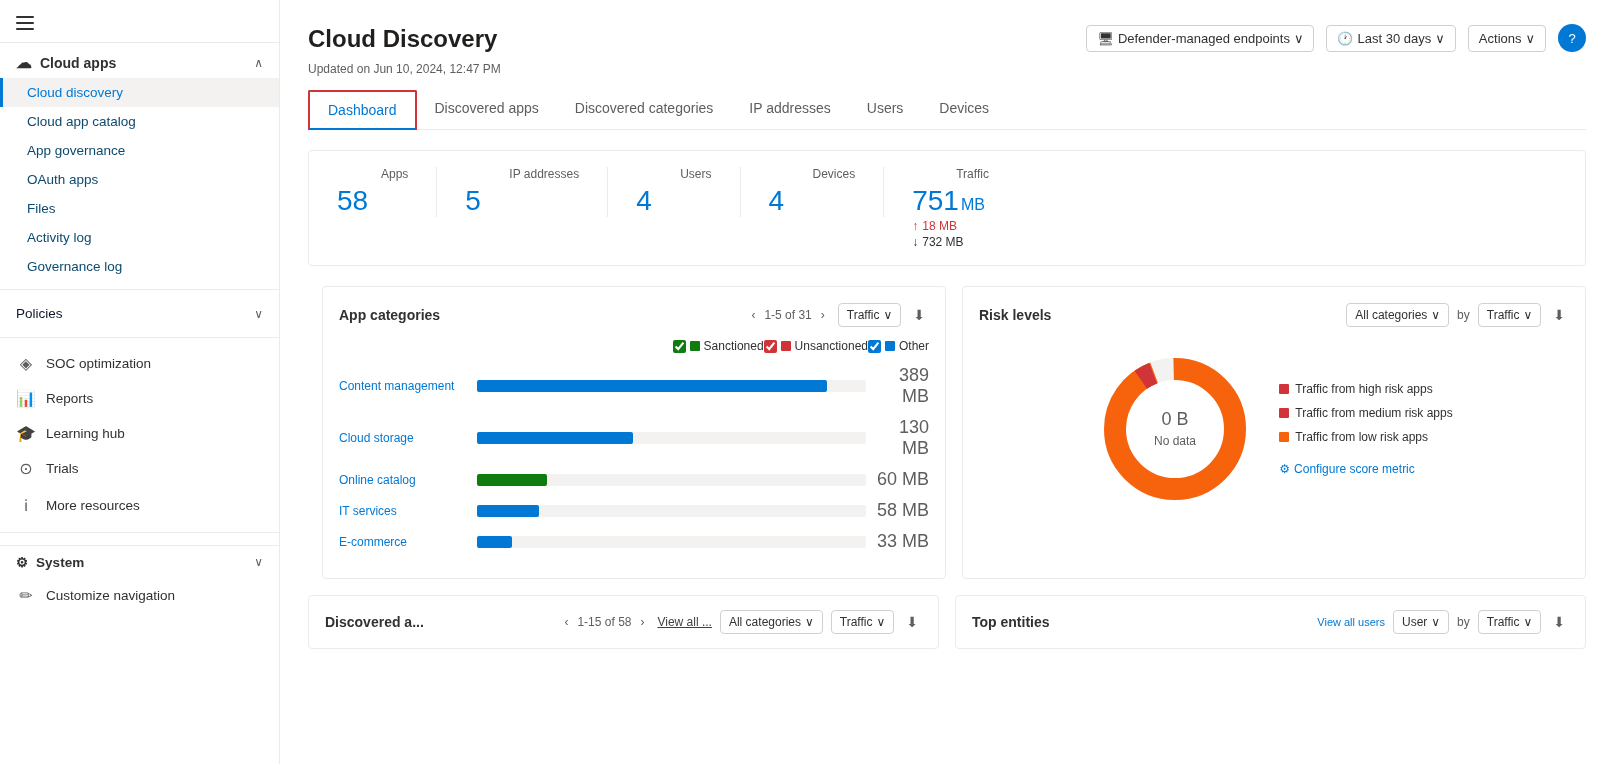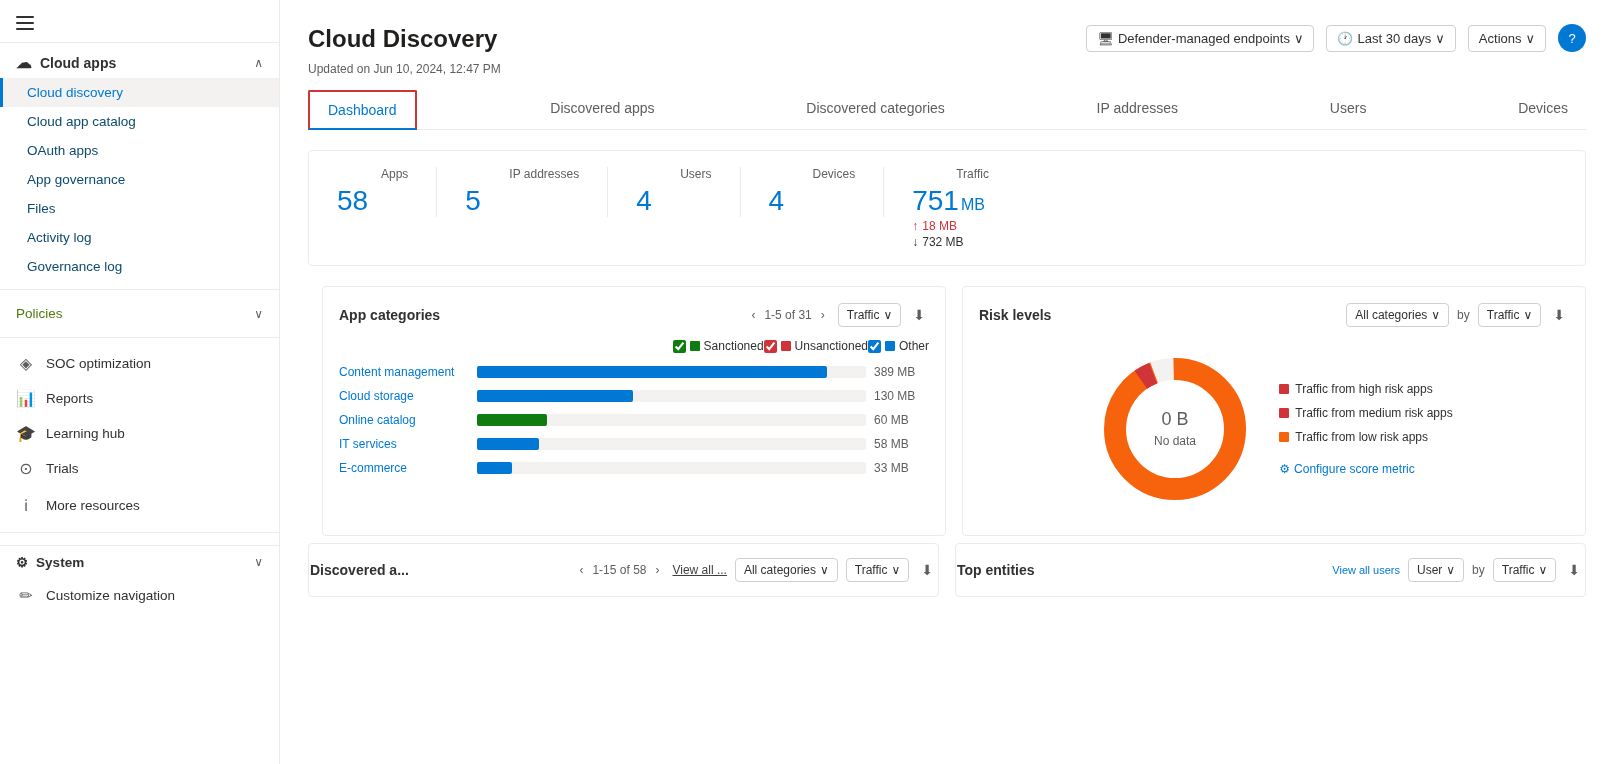--- a/index.html
+++ b/index.html
@@ -63,21 +63,21 @@
       font-size: 13.5px;
       color: #323130;
     }
     .sidebar-icon-item .item-icon { font-size: 16px; color: #605e5c; width: 20px; text-align: center; }
 
     .sidebar-policies {
       display: flex; align-items: center; justify-content: space-between;
       padding: 8px 16px;
       cursor: pointer;
     }
-    .sidebar-policies .left { display: flex; align-items: center; gap: 8px; font-size: 13.5px; color: #4d7c0f; }
+    .sidebar-policies .left { display: flex; align-items: center; gap: 8px; font-size: 13.5px; color: #0f172a; }
 
     .sidebar-system {
       display: flex; align-items: center; justify-content: space-between;
       padding: 8px 16px;
       cursor: pointer;
       border-top: 1px solid #edebe9;
       margin-top: 4px;
     }
     .sidebar-system .left { display: flex; align-items: center; gap: 8px; font-size: 13.5px; font-weight: 600; color: #323130; }
 
@@ -100,21 +100,21 @@
     }
     .header-btn {
       display: flex; align-items: center; gap: 4px; padding: 5px 10px;
       border: 1px solid #d2d0ce; border-radius: 4px; background: #fff;
       cursor: pointer; font-size: 13px; color: #323130;
     }
 
     .updated-text { font-size: 12px; color: #605e5c; margin-bottom: 14px; }
 
     
-    .tabs { display: flex; gap: 0; border-bottom: 1px solid #edebe9; margin-bottom: 20px; justify-content: space-between; }
+    .tabs { display: flex; gap: 0; border-bottom: 1px solid #edebe9; margin-bottom: 20px; }
     .tab {
       padding: 10px 18px;
       cursor: pointer;
       font-size: 14px;
       color: #605e5c;
       border-bottom: 2px solid transparent;
       margin-bottom: -1px;
     }
     .tab.active {
       color: #0078d4;
@@ -139,21 +139,21 @@
     }
     .stat-item:last-child { border-right: none; }
     .stat-label { font-size: 12px; color: #605e5c; margin-bottom: 4px; margin-left: 44px; }
     .stat-value { font-size: 28px; color: #0078d4; font-weight: 400; }
     .stat-value-unit { font-size: 16px; color: #0078d4; }
     .traffic-details { display: flex; flex-direction: column; gap: 2px; margin-top: 2px; }
     .traffic-up { color: #d13438; font-size: 12px; display: flex; align-items: center; gap: 4px; }
     .traffic-down { color: #323130; font-size: 12px; display: flex; align-items: center; gap: 4px; }
 
     
-    .cards-row { display: flex; gap: 16px; margin-bottom: 7px; padding-left: 14px; }
+    .cards-row { display: flex; gap: 16px; margin-bottom: 16px; padding-left: 14px; }
     .card {
       flex: 1;
       border: 1px solid #edebe9;
       border-radius: 4px;
       padding: 16px;
       background: #fff;
     }
 
     .card-header {
       display: flex; align-items: center; justify-content: space-between;
@@ -175,36 +175,36 @@
     .legend-item { display: flex; align-items: center; gap: 4px; }
     .legend-dot { width: 10px; height: 10px; border-radius: 1px; }
 
     
     .bar-chart-row {
       display: flex; align-items: center; gap: 8px; margin-bottom: 10px;
     }
     .bar-label { width: 130px; font-size: 12px; color: #0078d4; cursor: pointer; flex-shrink: 0; }
     .bar-container { flex: 1; height: 12px; background: #f3f2f1; border-radius: 2px; display: flex; }
     .bar-segment { height: 12px; border-radius: 2px; }
-    .bar-size { font-size: 12px; color: #605e5c; width: 55px; text-align: left; flex-shrink: 0; }
+    .bar-size { font-size: 18px; color: #605e5c; width: 55px; text-align: right; flex-shrink: 0; }
 
     
     .donut-area { display: flex; align-items: center; justify-content: center; gap: 24px; padding: 10px 0; }
     .donut-legend { display: flex; flex-direction: column; gap: 10px; font-size: 12px; }
     .donut-legend-item { display: flex; align-items: flex-start; gap: 6px; }
     .donut-legend-dot { width: 10px; height: 10px; border-radius: 1px; flex-shrink: 0; margin-top: 2px; }
     .configure-link { color: #0078d4; font-size: 12px; cursor: pointer; display: flex; align-items: center; gap: 4px; margin-top: 8px; }
 
     
     .bottom-cards { display: flex; gap: 16px; }
     .bottom-card {
       flex: 1;
       border: 1px solid #edebe9;
       border-radius: 4px;
-      padding: 14px 1px;
+      padding: 14px 16px;
       background: #fff;
     }
     .bottom-card-header {
       display: flex; align-items: center; justify-content: space-between;
     }
     .title-row { display: flex; align-items: center; justify-content: space-between; margin-bottom: 2px; }
   </style>
 </head>
 <body>
 
@@ -225,24 +225,24 @@
     <span class="chevron">∧</span>
   </div>
 
   <div class="sidebar-item active">
     <span>Cloud discovery</span>
   </div>
   <div class="sidebar-item">
     <span>Cloud app catalog</span>
   </div>
   <div class="sidebar-item">
+    <span>App governance</span>
+  </div>
+  <div class="sidebar-item">
     <span>OAuth apps</span>
-  </div>
-  <div class="sidebar-item">
-    <span>App governance</span>
   </div>
   <div class="sidebar-item">
     <span>Files</span>
   </div>
   <div class="sidebar-item">
     <span>Activity log</span>
   </div>
   <div class="sidebar-item">
     <span>Governance log</span>
   </div>

